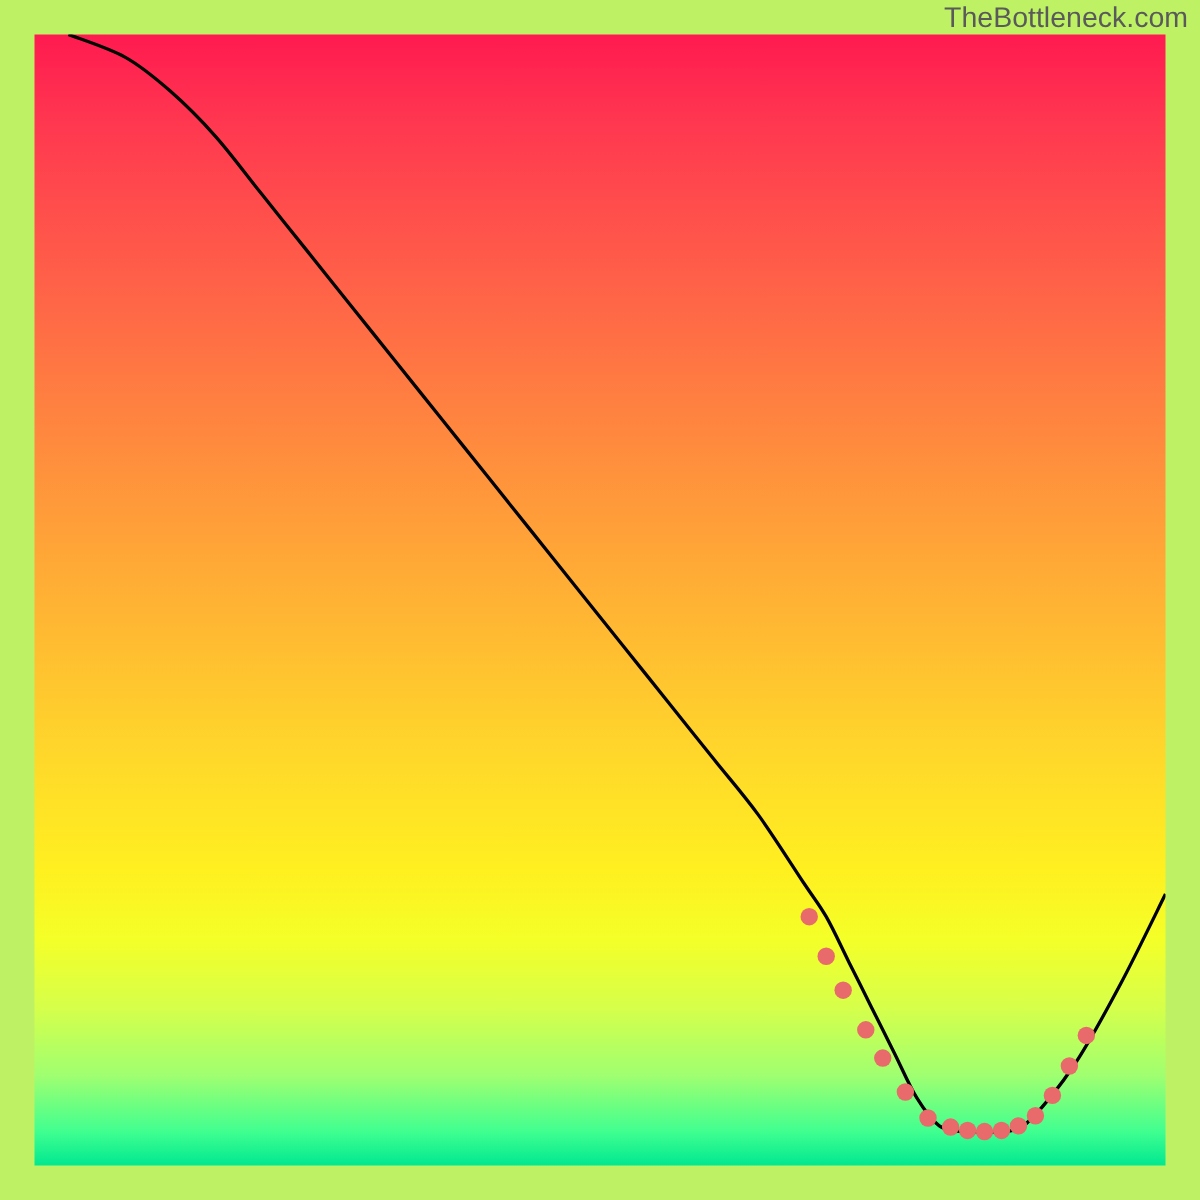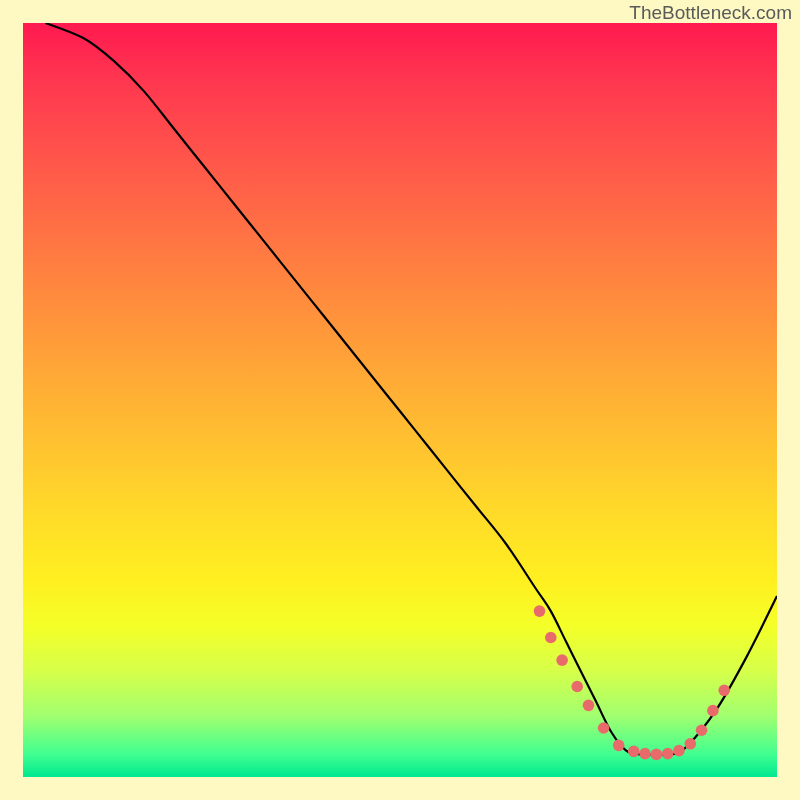--- a/index.html
+++ b/index.html
@@ -8,21 +8,21 @@
     width: 800px;
     height: 800px;
     background: #000;
     overflow: hidden;
     font-family: Arial, Helvetica, sans-serif;
   }
   .frame {
     position: absolute;
     left: 0; top: 0;
     width: 800px; height: 800px;
-    background: #fef9c3;
+    background: #bef264;
   }
   .plot {
     position: absolute;
     left: 23px;
     top: 23px;
     width: 754px;
     height: 754px;
     background: linear-gradient(to bottom,
       #ff1a50 0%,
       #ff3850 8%,

